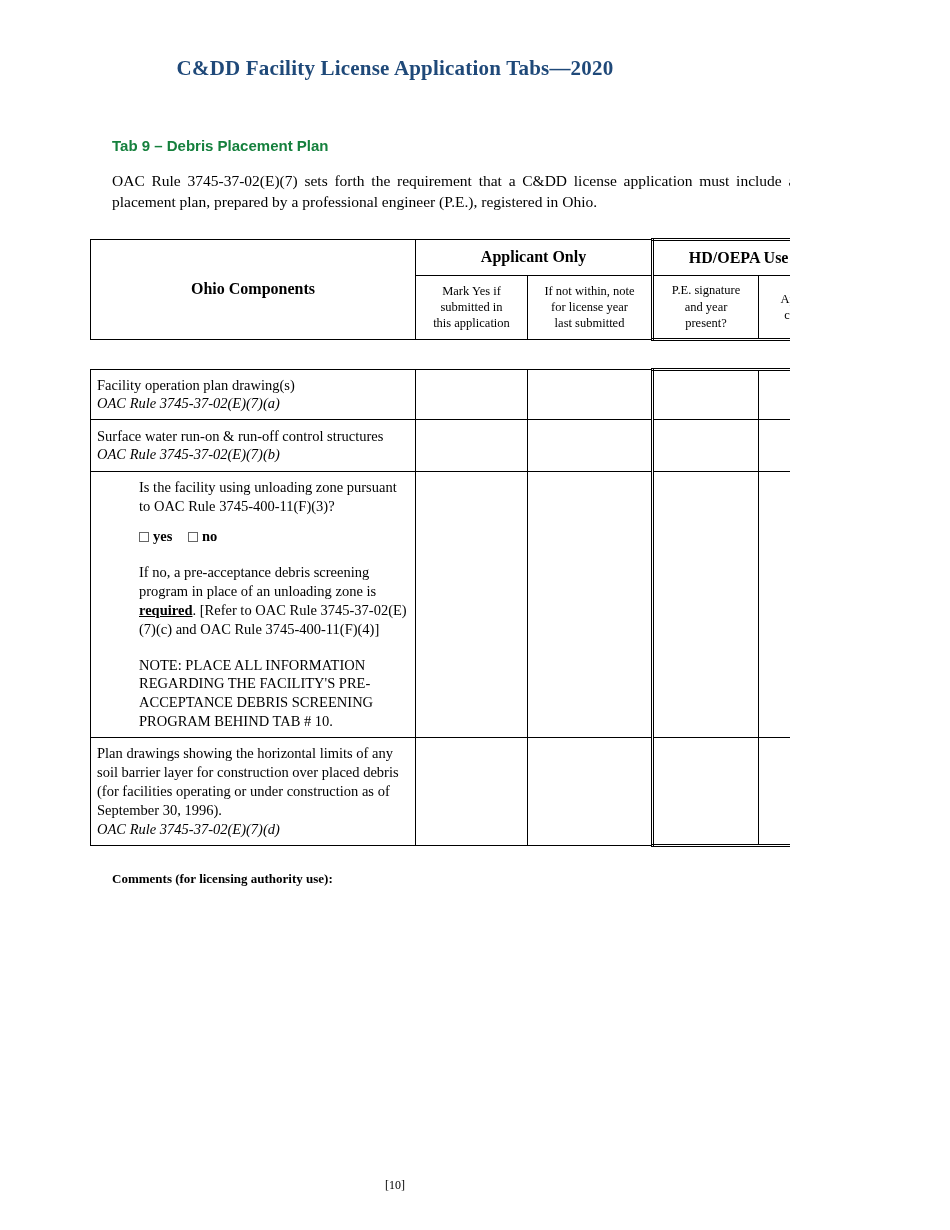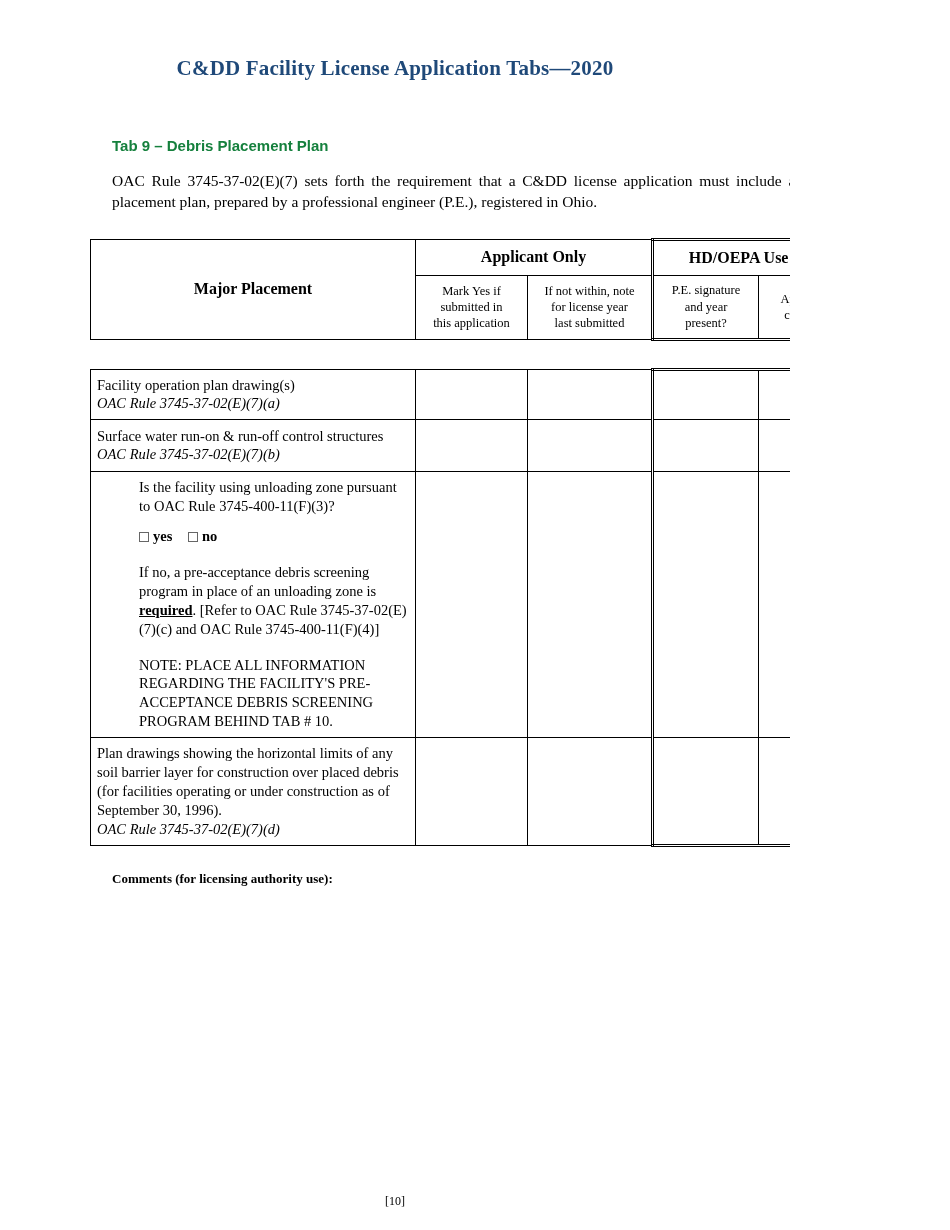--- a/index.html
+++ b/index.html
@@ -59,21 +59,21 @@
     border: 1px solid #666; background: #fff;
     vertical-align: -1px; margin-right: 4px;
   }
   .cb.second { margin-left: 12px; }
   .cb-label { font-weight: bold; }
   .cb-line { margin-top: 12px; }
   .gap { margin-top: 17px; }
   .req { font-weight: bold; text-decoration: underline; }
   .comments { margin: 24px 0 0 22px; font-weight: bold; font-size: 13px; }
   .footer {
-    position: absolute; bottom: 21px; left: 0; width: 100%;
+    position: absolute; bottom: 37px; left: 0; width: 100%;
     text-align: center; font-size: 12px;
   }
 </style>
 </head>
 <body>
 
 <div class="page">
 
   <h1 class="doc-title">C&amp;DD Facility License Application Tabs—2020</h1>
 
@@ -86,21 +86,21 @@
     <table class="grid header-grid">
       <colgroup>
           <col class="c1">
           <col class="c2">
           <col class="c3">
           <col class="c4">
           <col class="c5">
         </colgroup>
       <tbody>
         <tr class="hrow-1">
-          <td rowspan="2" class="mc">Major Placement</td>
+          <td rowspan="2" class="mc">Ohio Components</td>
           <td colspan="2" class="grp">Applicant Only</td>
           <td colspan="2" class="grp d-t d-l d-r">HD/OEPA Use Only</td>
         </tr>
         <tr class="hrow-2">
           <td class="sub">Mark Yes if
 submitted in
 this application</td>
           <td class="sub">If not within, note
 for license year
 last submitted</td>

